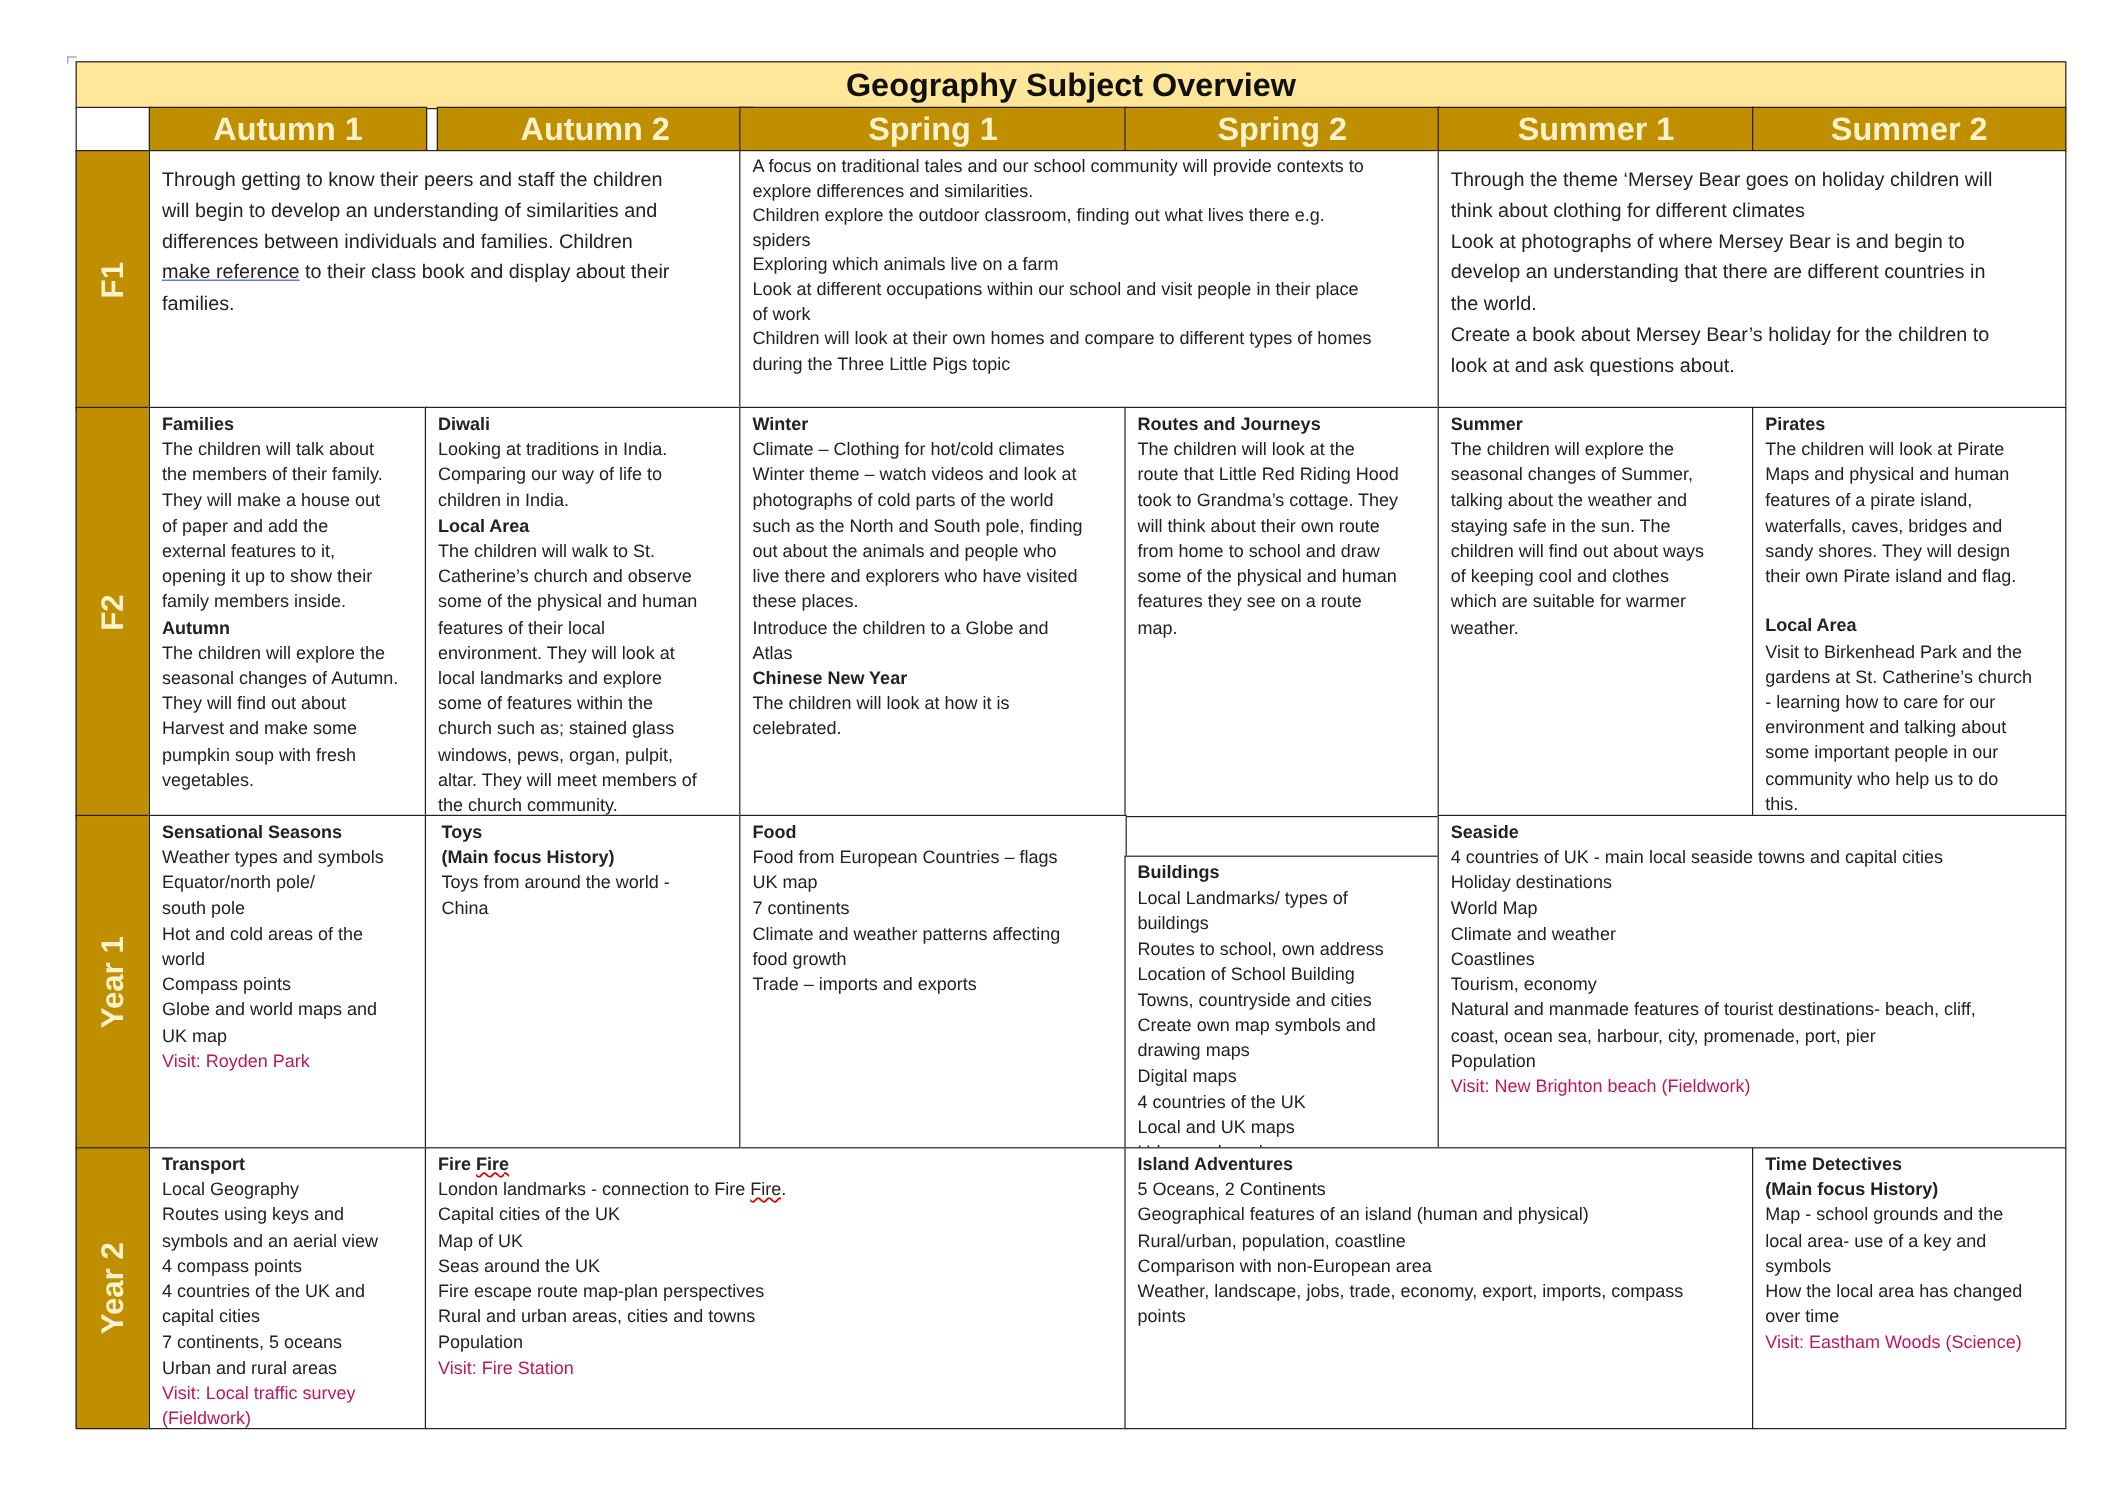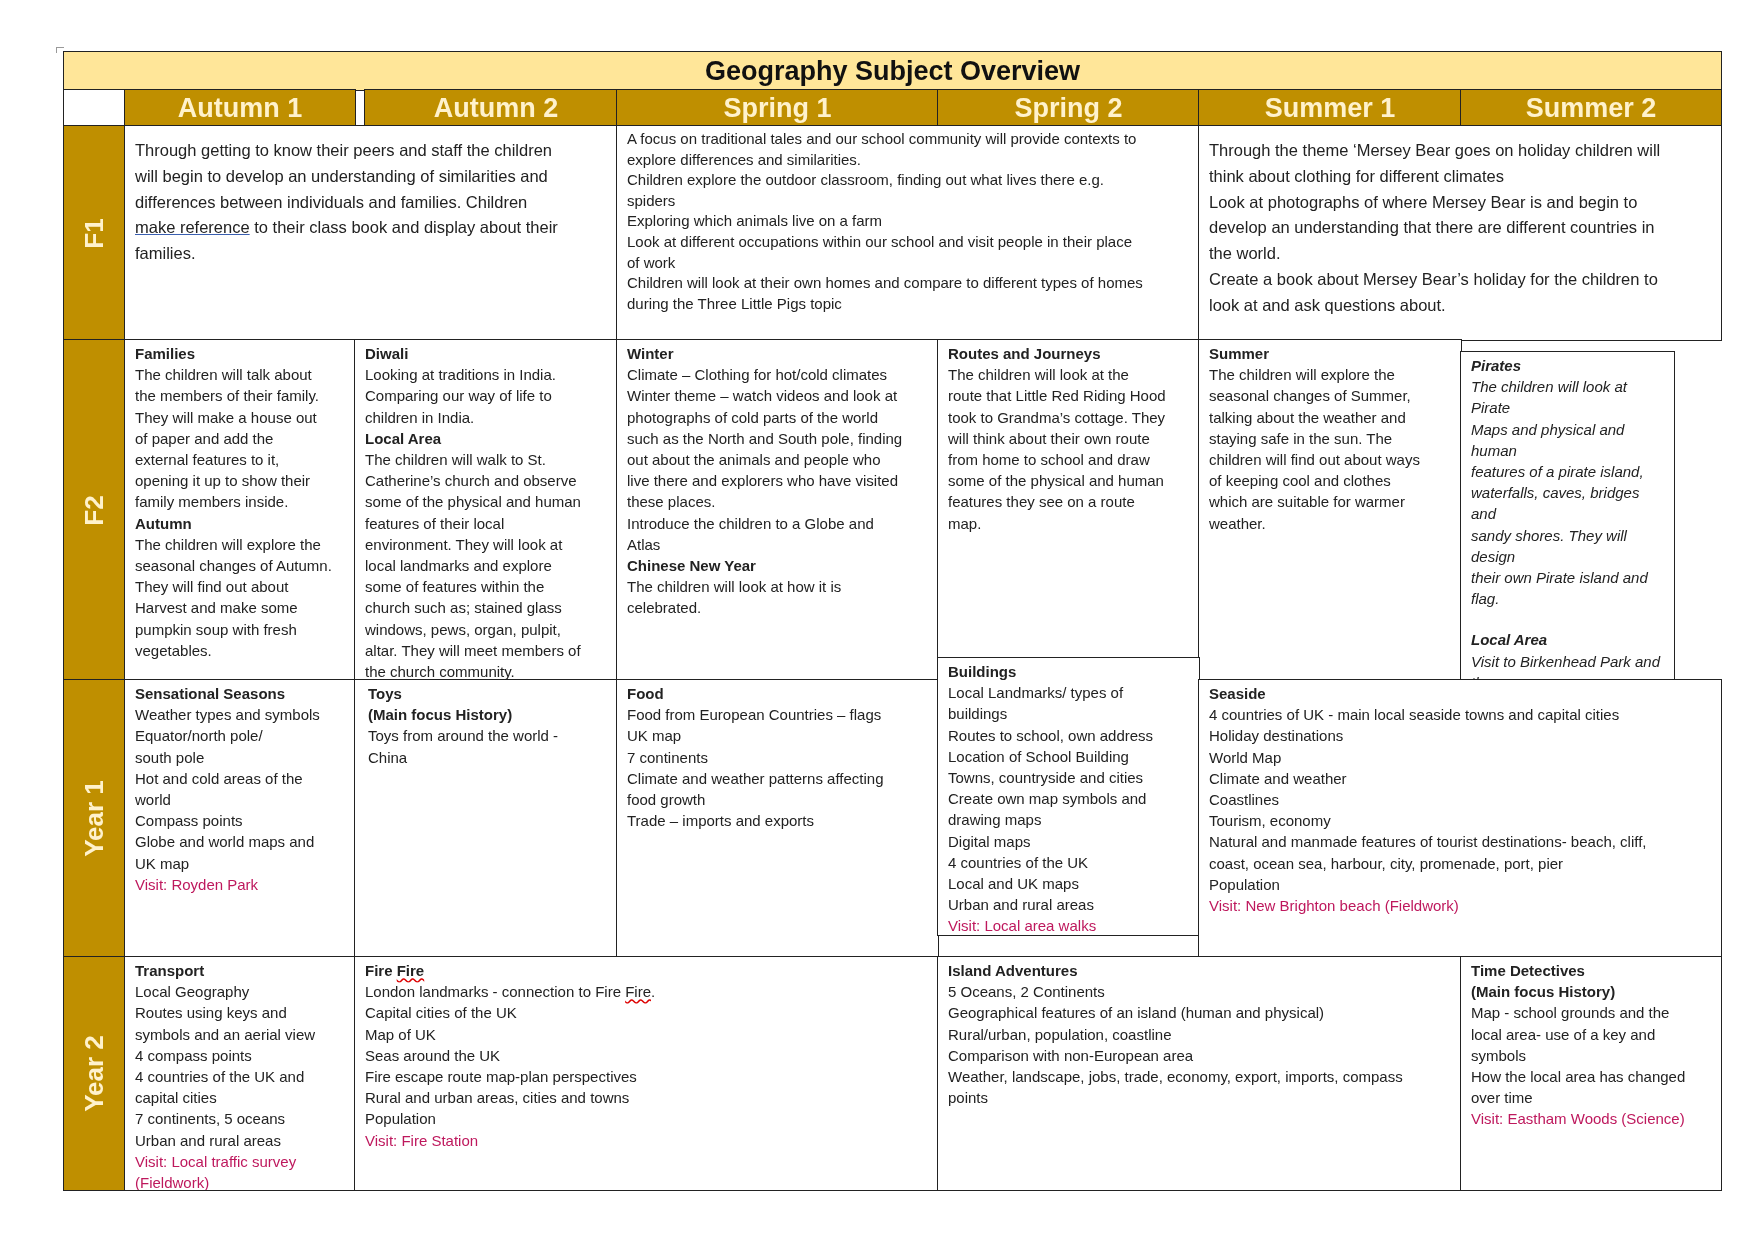--- a/index.html
+++ b/index.html
@@ -142,21 +142,21 @@
     <span class="h">Summer</span>
     <span class="line">The children will explore the</span>
     <span class="line">seasonal changes of Summer,</span>
     <span class="line">talking about the weather and</span>
     <span class="line">staying safe in the sun. The</span>
     <span class="line">children will find out about ways</span>
     <span class="line">of keeping cool and clothes</span>
     <span class="line">which are suitable for warmer</span>
     <span class="line">weather.</span>
   </div>
-<div class="cell content" style="left:1460px;top:351px;width:215px;height:342px;font-style:italic;">
+<div class="cell content" style="left:1460px;top:339px;width:262px;height:342px;">
     <span class="h">Pirates</span>
     <span class="line">The children will look at Pirate</span>
     <span class="line">Maps and physical and human</span>
     <span class="line">features of a pirate island,</span>
     <span class="line">waterfalls, caves, bridges and</span>
     <span class="line">sandy shores. They will design</span>
     <span class="line">their own Pirate island and flag.</span>
     <span class="gap"></span>
     <span class="h">Local Area</span>
     <span class="line">Visit to Birkenhead Park and the</span>
@@ -188,21 +188,21 @@
   </div>
 <div class="cell content" style="left:616px;top:679px;width:323px;height:279px;">
     <span class="h">Food</span>
     <span class="line">Food from European Countries – flags</span>
     <span class="line">UK map</span>
     <span class="line">7 continents</span>
     <span class="line">Climate and weather patterns affecting</span>
     <span class="line">food growth</span>
     <span class="line">Trade – imports and exports</span>
   </div>
-<div class="cell content" style="left:937px;top:657px;width:263px;height:279px;">
+<div class="cell content" style="left:937px;top:713px;width:263px;height:279px;">
     <span class="h">Buildings</span>
     <span class="line">Local Landmarks/ types of</span>
     <span class="line">buildings</span>
     <span class="line">Routes to school, own address</span>
     <span class="line">Location of School Building</span>
     <span class="line">Towns, countryside and cities</span>
     <span class="line">Create own map symbols and</span>
     <span class="line">drawing maps</span>
     <span class="line">Digital maps</span>
     <span class="line">4 countries of the UK</span>

